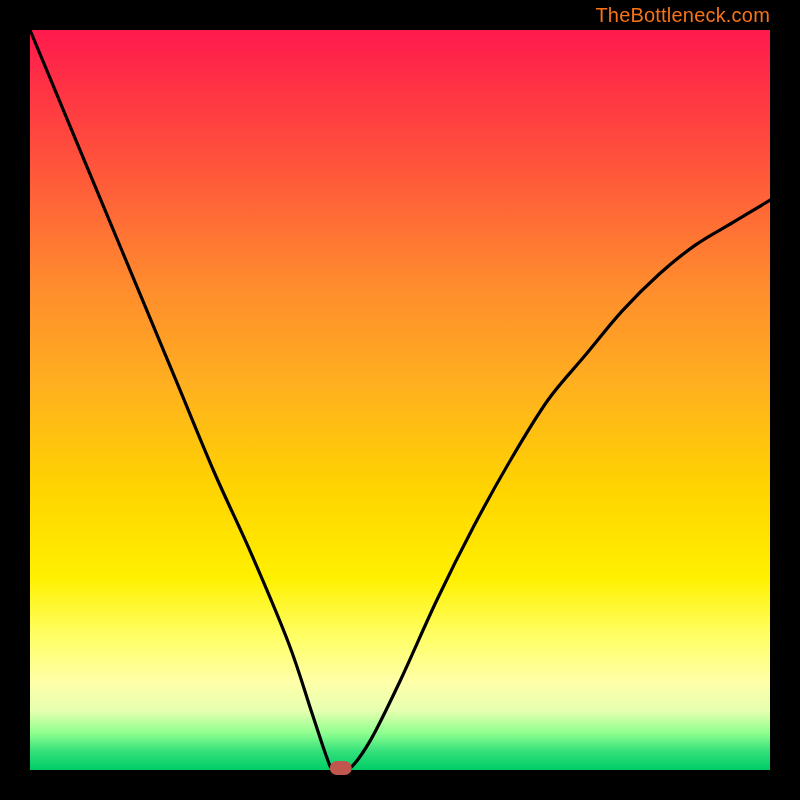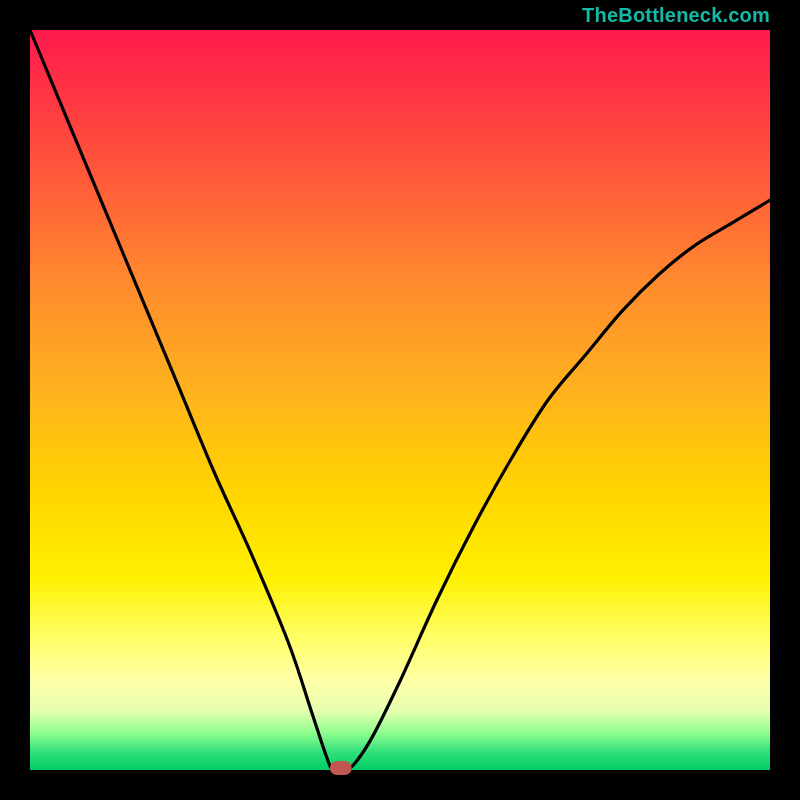--- a/index.html
+++ b/index.html
@@ -37,23 +37,23 @@
       #e6ffb0 92%,
       #8fff8f 95%,
       #33e07a 97.5%,
       #00cc66 100%
     );
   }
   .watermark {
     position: absolute;
     top: 4px;
     right: 30px;
-    color: #14b8a6;
+    color: #f97316;
     font-size: 20px;
-    font-weight: 700;
+    font-weight: 400;
     letter-spacing: 0.2px;
     user-select: none;
   }
   svg.curve {
     position: absolute;
     left: 0;
     top: 0;
     width: 740px;
     height: 740px;
     overflow: visible;

